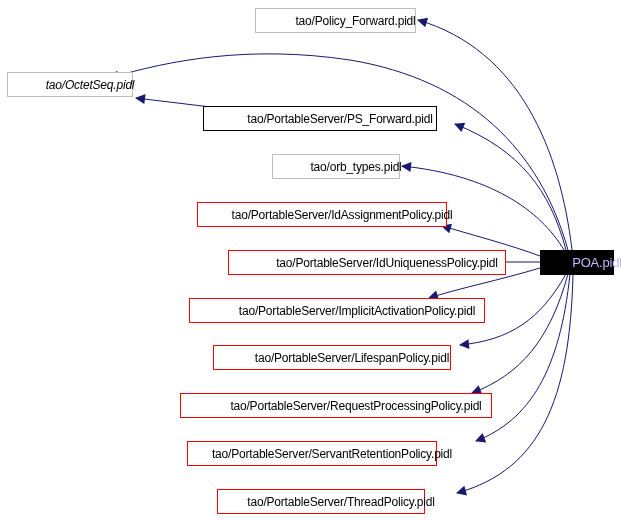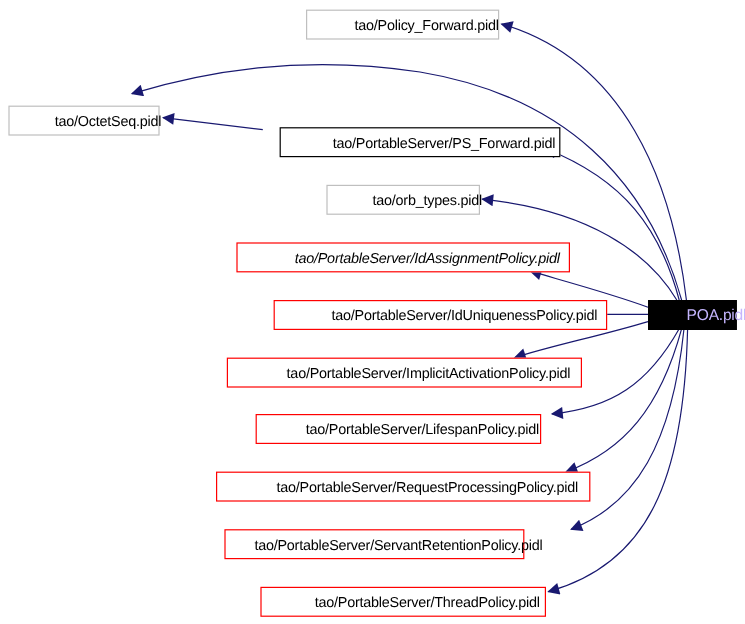--- a/index.html
+++ b/index.html
@@ -34,23 +34,23 @@
       <path d="M540,262 L477,262" fill="none" stroke="#191970" stroke-width="1" marker-end="url(#arrow)"></path>
       <path d="M540,268 C500,280 460,288 429,298" fill="none" stroke="#191970" stroke-width="1" marker-end="url(#arrow)"></path>
       <path d="M566,274 C540,320 510,340 460,345" fill="none" stroke="#191970" stroke-width="1" marker-end="url(#arrow)"></path>
       <path d="M568,274 C550,340 520,375 472,393" fill="none" stroke="#191970" stroke-width="1" marker-end="url(#arrow)"></path>
       <path d="M570,274 C560,370 530,420 476,441" fill="none" stroke="#191970" stroke-width="1" marker-end="url(#arrow)"></path>
       <path d="M573,274 C570,400 540,470 457,493" fill="none" stroke="#191970" stroke-width="1" marker-end="url(#arrow)"></path>
     </g>
 </svg>
 
 <div class="node gray" style="left:255px;top:8px;width:161px;">tao/Policy_Forward.pidl</div>
-<div class="node gray" style="left:7px;top:88px;width:126px;">tao/OctetSeq.pidl</div>
-<div class="node black-border" style="left:233px;top:106px;width:234px;">tao/PortableServer/PS_Forward.pidl</div>
+<div class="node gray" style="left:7px;top:72px;width:126px;font-style:italic;">tao/OctetSeq.pidl</div>
+<div class="node black-border" style="left:203px;top:106px;width:234px;">tao/PortableServer/PS_Forward.pidl</div>
 <div class="node gray" style="left:272px;top:154px;width:128px;text-align:right;">tao/orb_types.pidl</div>
-<div class="node red" style="left:197px;top:202px;width:278px;font-style:italic;">tao/PortableServer/IdAssignmentPolicy.pidl</div>
+<div class="node red" style="left:197px;top:202px;width:250px;">tao/PortableServer/IdAssignmentPolicy.pidl</div>
 <div class="node red" style="left:197px;top:250px;width:278px;margin-left:31px;">tao/PortableServer/IdUniquenessPolicy.pidl</div>
 <div class="node root" style="left:540px;top:250px;width:74px;">POA.pidl</div>
 <div class="node red" style="left:189px;top:298px;width:296px;">tao/PortableServer/ImplicitActivationPolicy.pidl</div>
 <div class="node red" style="left:213px;top:345px;width:238px;">tao/PortableServer/LifespanPolicy.pidl</div>
 <div class="node red" style="left:180px;top:393px;width:312px;">tao/PortableServer/RequestProcessingPolicy.pidl</div>
 <div class="node red" style="left:187px;top:441px;width:250px;">tao/PortableServer/ServantRetentionPolicy.pidl</div>
-<div class="node red" style="left:217px;top:489px;width:238px;">tao/PortableServer/ThreadPolicy.pidl</div>
+<div class="node red" style="left:217px;top:489px;width:208px;">tao/PortableServer/ThreadPolicy.pidl</div>
 
 </body></html>

